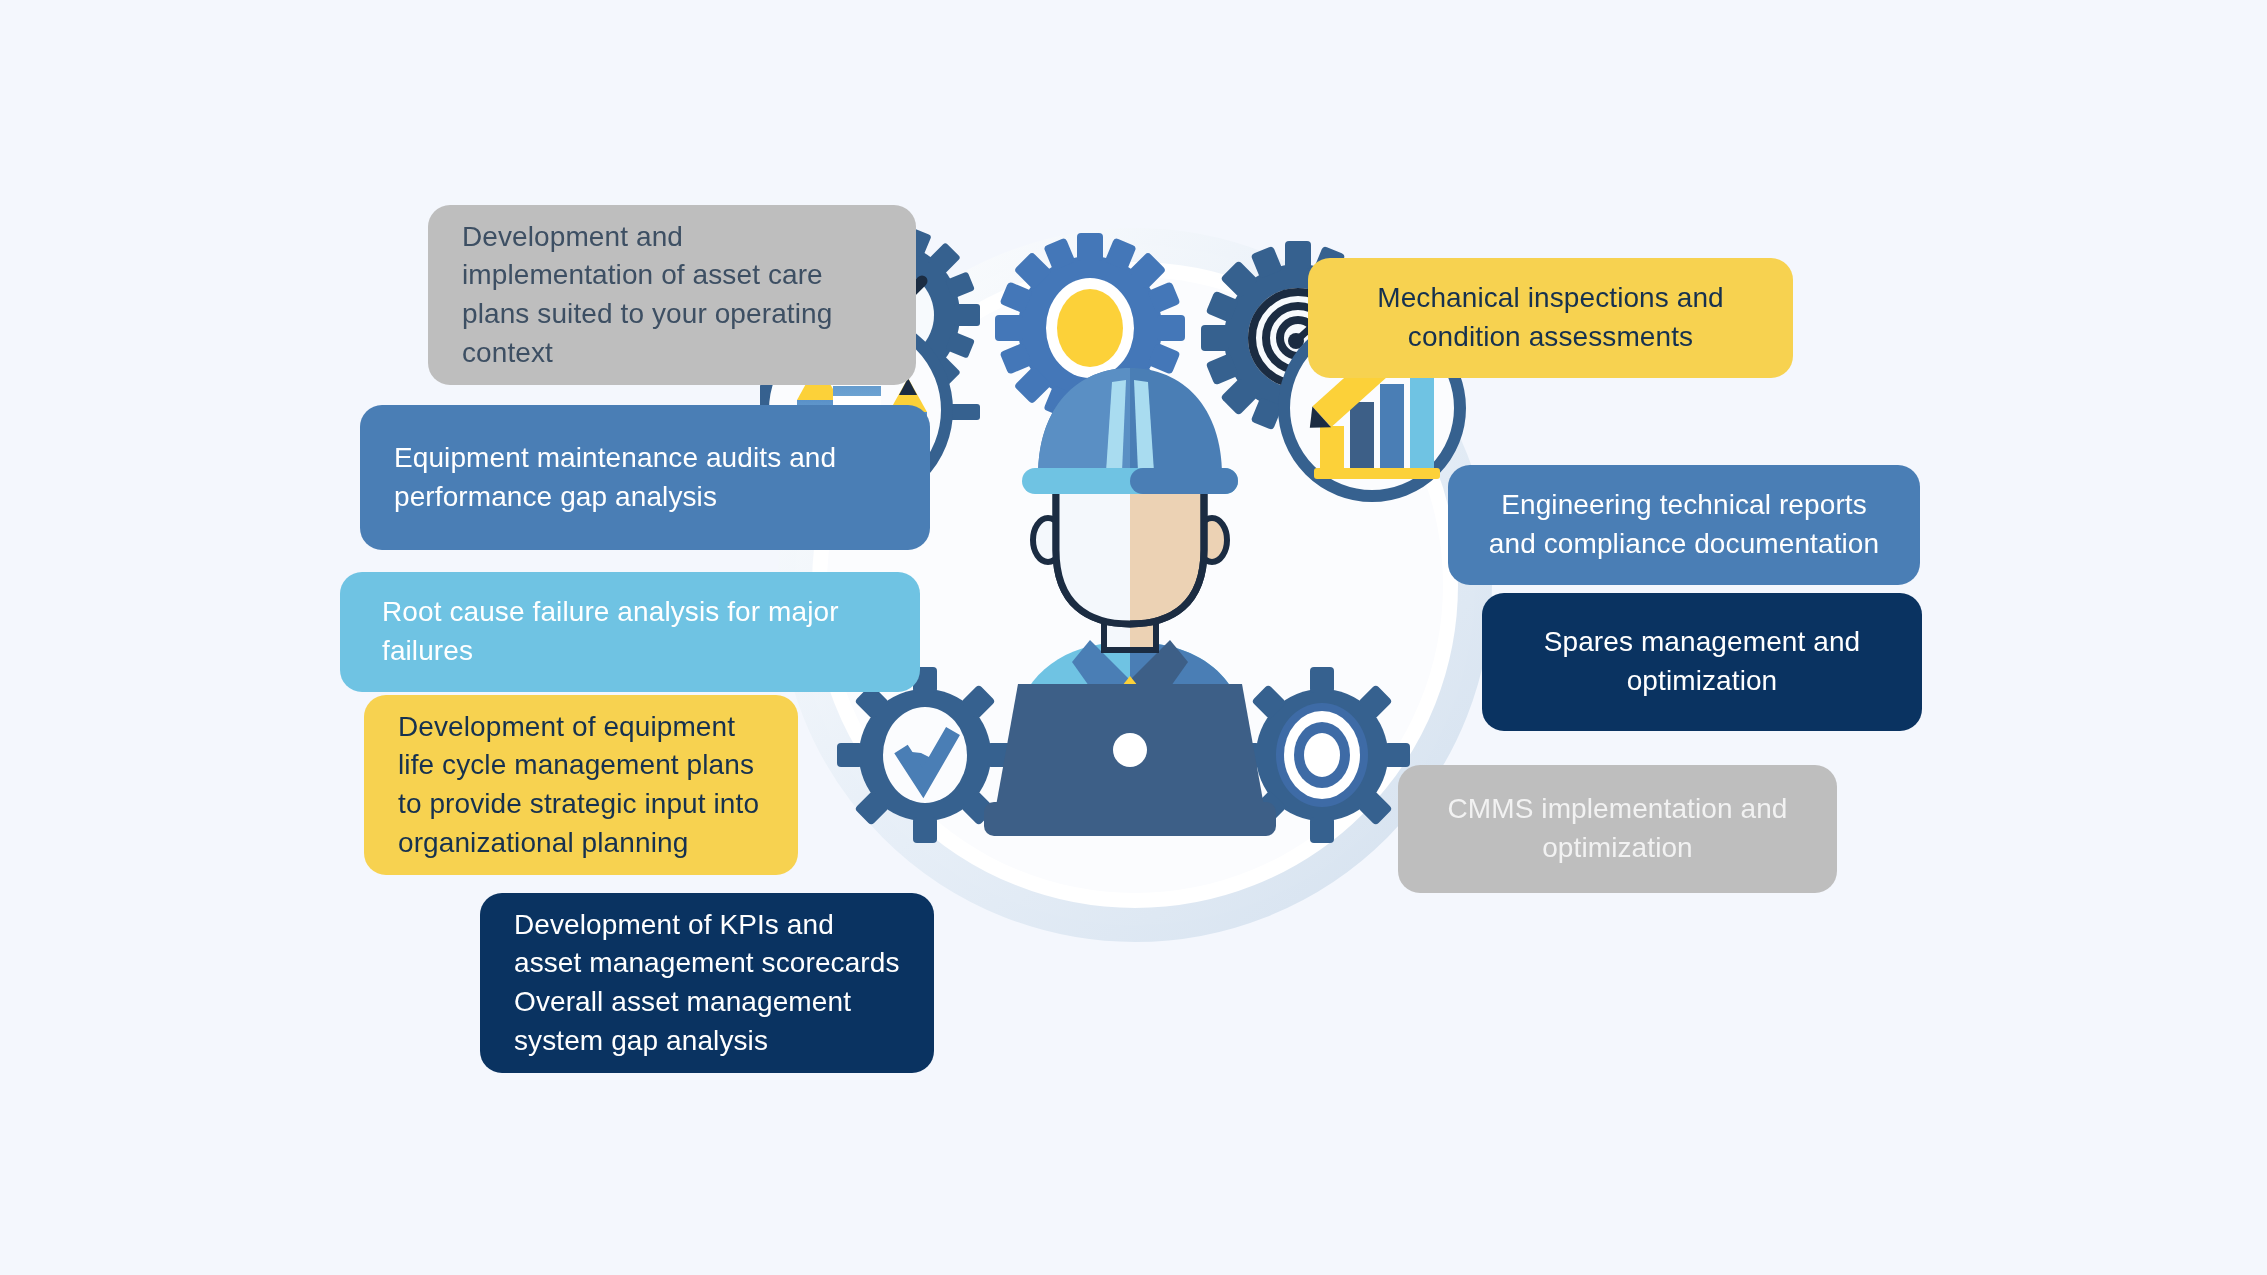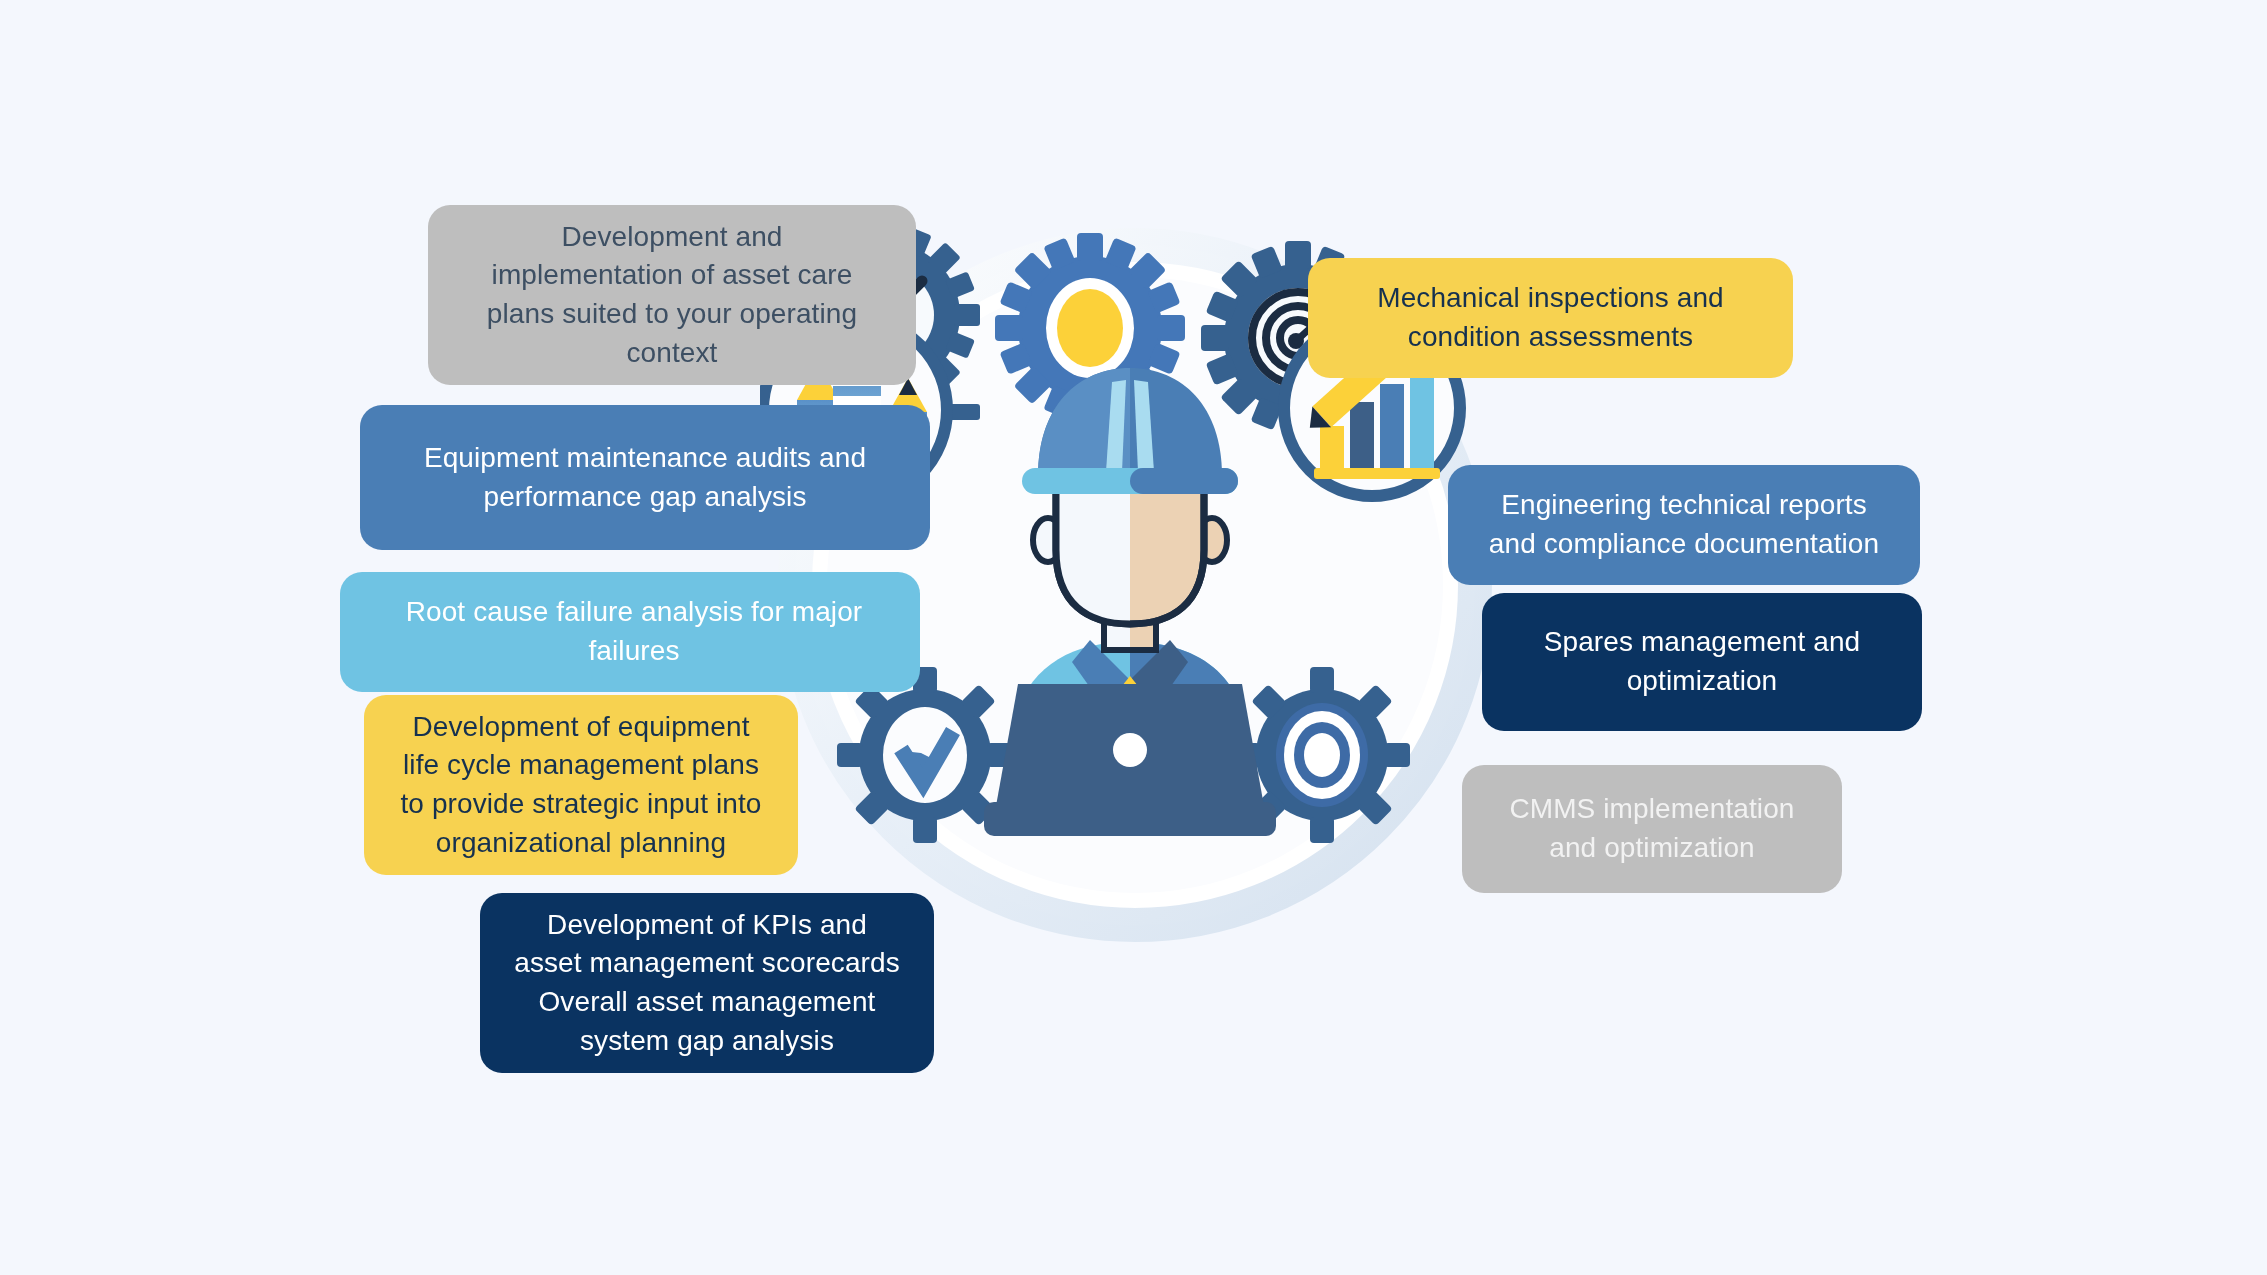--- a/index.html
+++ b/index.html
@@ -22,21 +22,21 @@
     position: absolute;
     border-radius: 22px;
     display: flex;
     align-items: center;
     padding: 26px 34px;
     line-height: 1.38;
     font-size: 28px;
     letter-spacing: .1px;
   }
   .label-box .txt { display: block; width: 100%; }
-  .lb-left  .txt { text-align: center; }
+  .lb-left  .txt { text-align: left; }
   .lb-right .txt { text-align: center; }
 
   .c-gray   { background: #bebebe; color: #3d4f63; }
   .c-blue   { background: #4a7eb5; color: #ffffff; }
   .c-lblue  { background: #6fc3e3; color: #ffffff; }
   .c-yellow { background: #f7d250; color: #16314f; }
   .c-navy   { background: #0a3361; color: #ffffff; }
   .c-gray-w { background: #bebebe; color: #f2f2f2; }
 
   
@@ -95,21 +95,21 @@
   </div>
 
   <div class="label-box lb-right c-blue z-over" style="left:1448px; top:425px; width:472px; height:120px;margin-top:40px;">
     <span class="txt">Engineering technical reports and compliance documentation</span>
   </div>
 
   <div class="label-box lb-right c-navy z-over" style="left:1482px; top:593px; width:440px; height:138px;">
     <span class="txt">Spares management and optimization</span>
   </div>
 
-  <div class="label-box lb-right c-gray-w z-over" style="left:1462px; top:765px; width:380px; height:128px;">
+  <div class="label-box lb-right c-gray-w z-over" style="left:1398px; top:765px; width:439px; height:128px;">
     <span class="txt">CMMS implementation and optimization</span>
   </div>
 
   <svg id="center-art" viewBox="0 0 740 740">
     <defs>
       <linearGradient id="pencilBody" x1="0" y1="0" x2="0" y2="1">
         <stop offset="0%" stop-color="#5a91c8"></stop>
         <stop offset="100%" stop-color="#a9dcf0"></stop>
       </linearGradient>
       <clipPath id="faceClipL">

